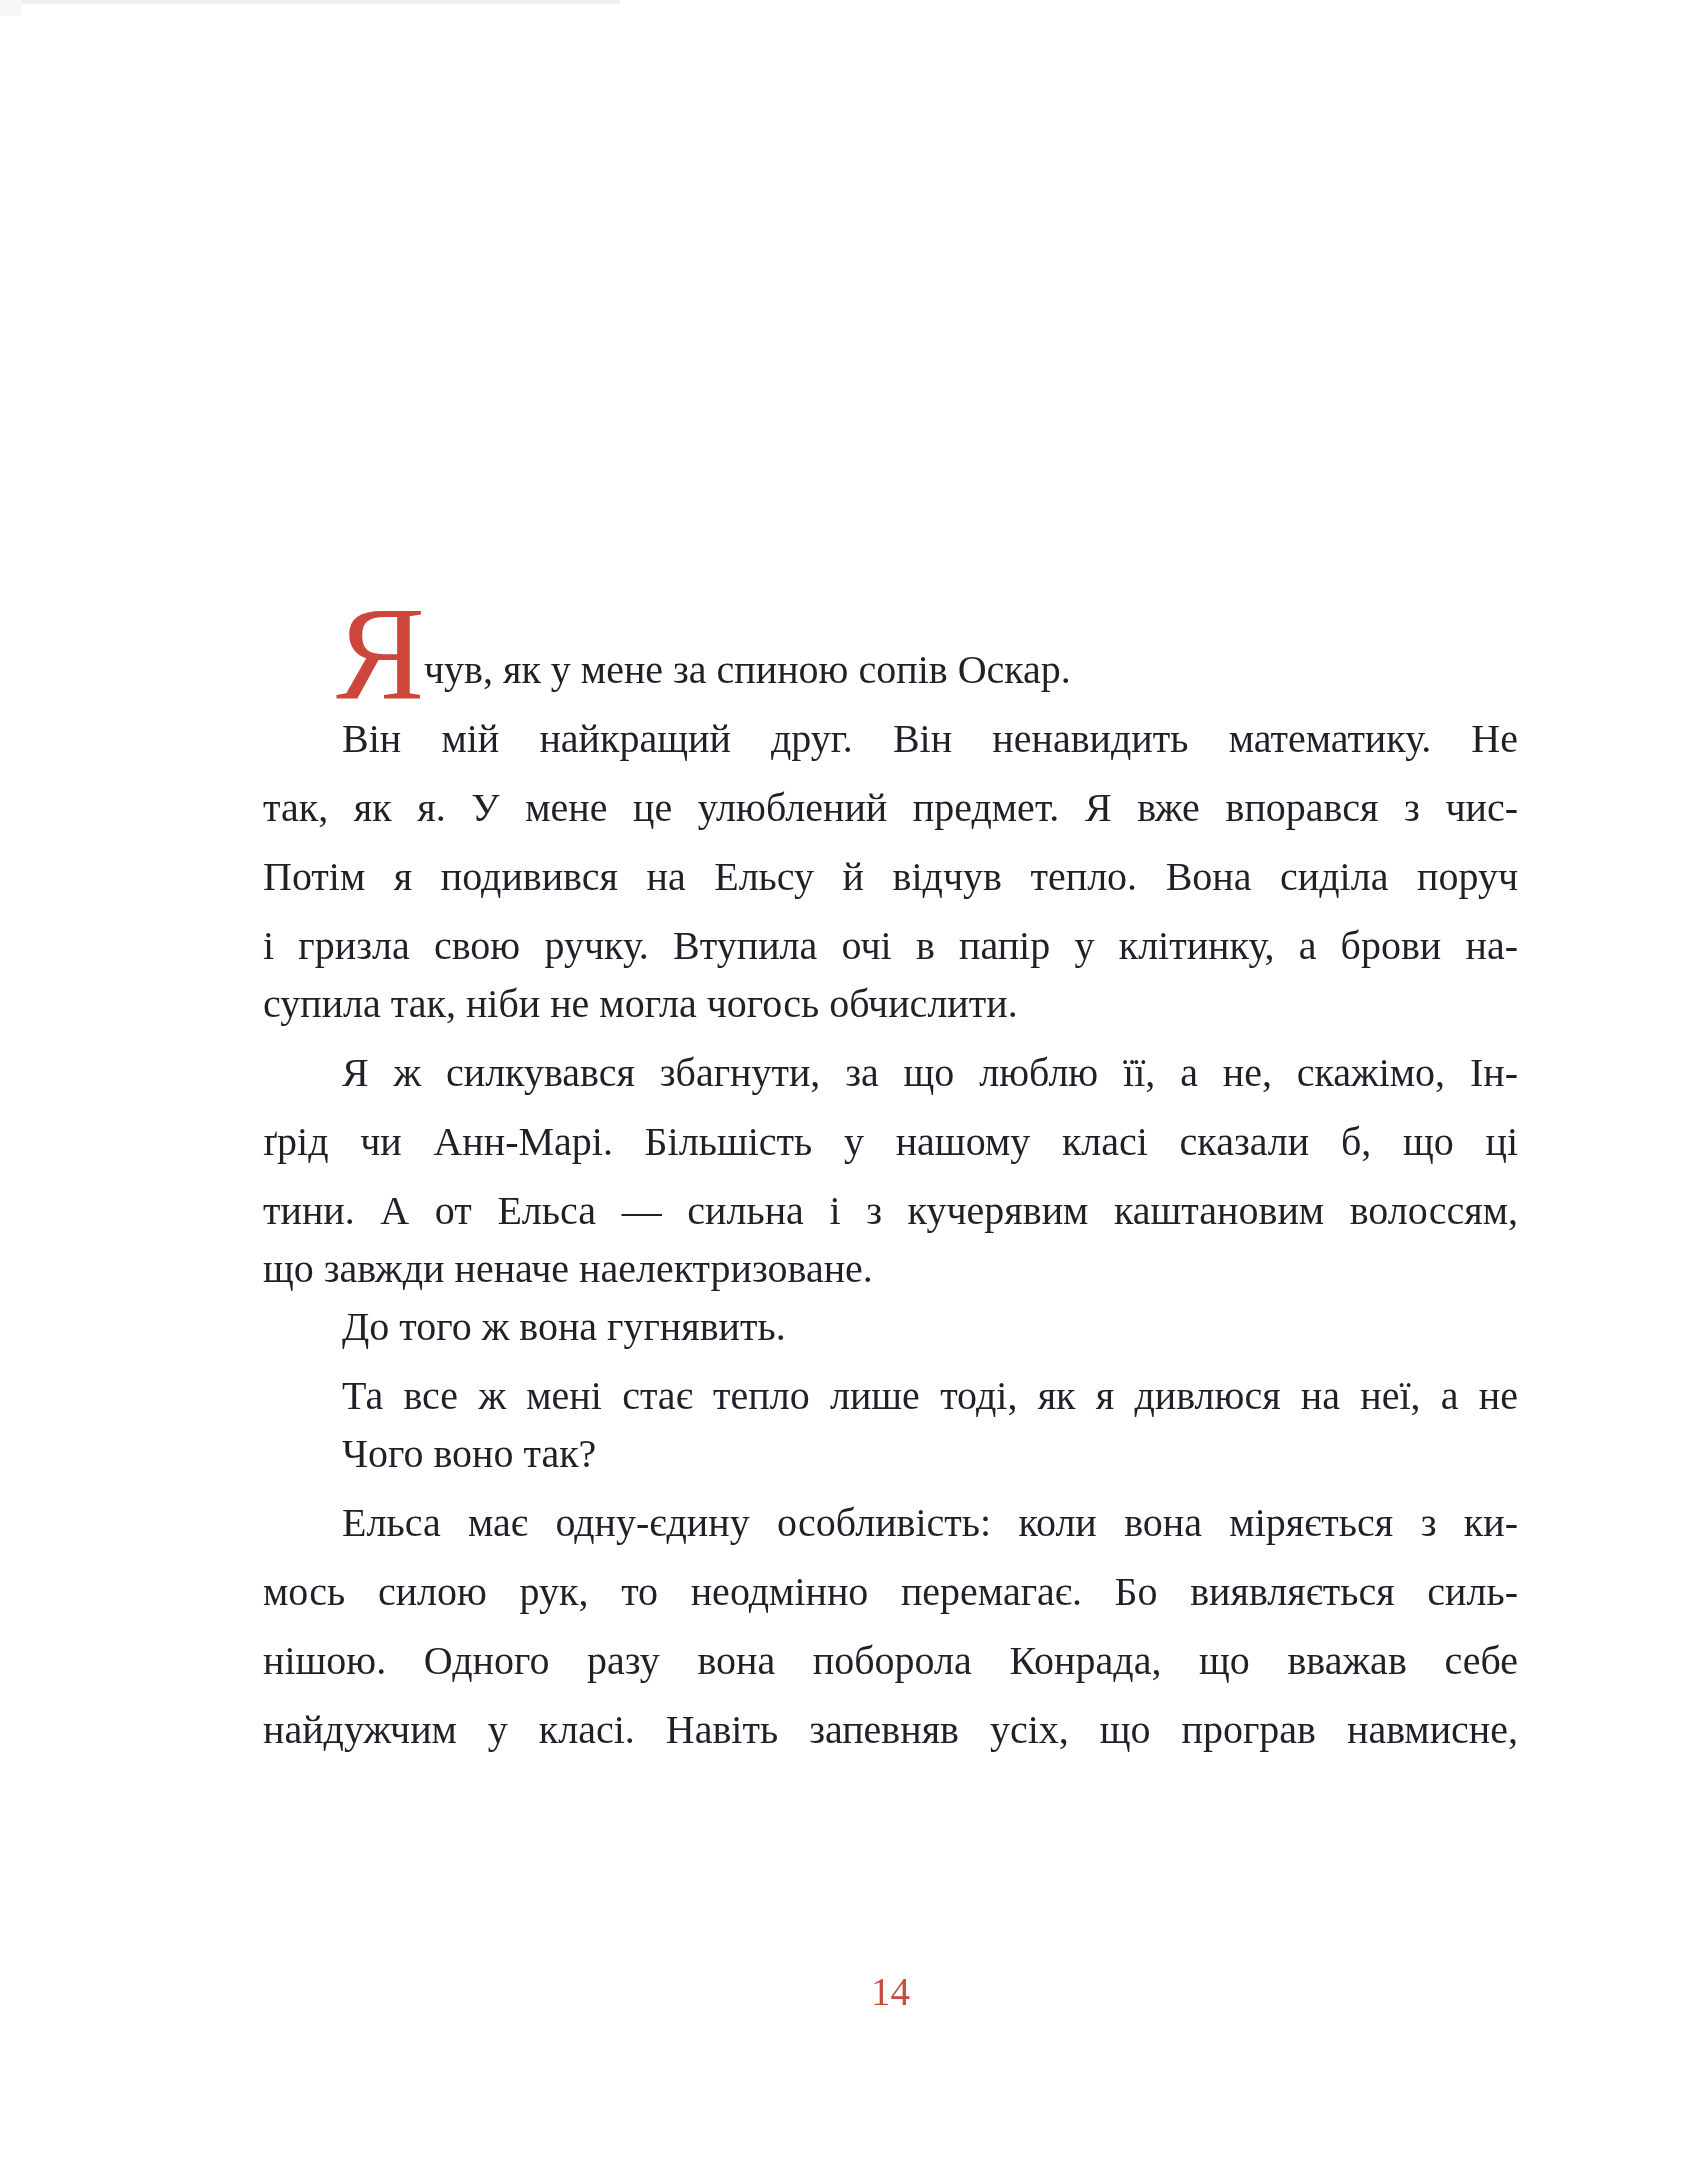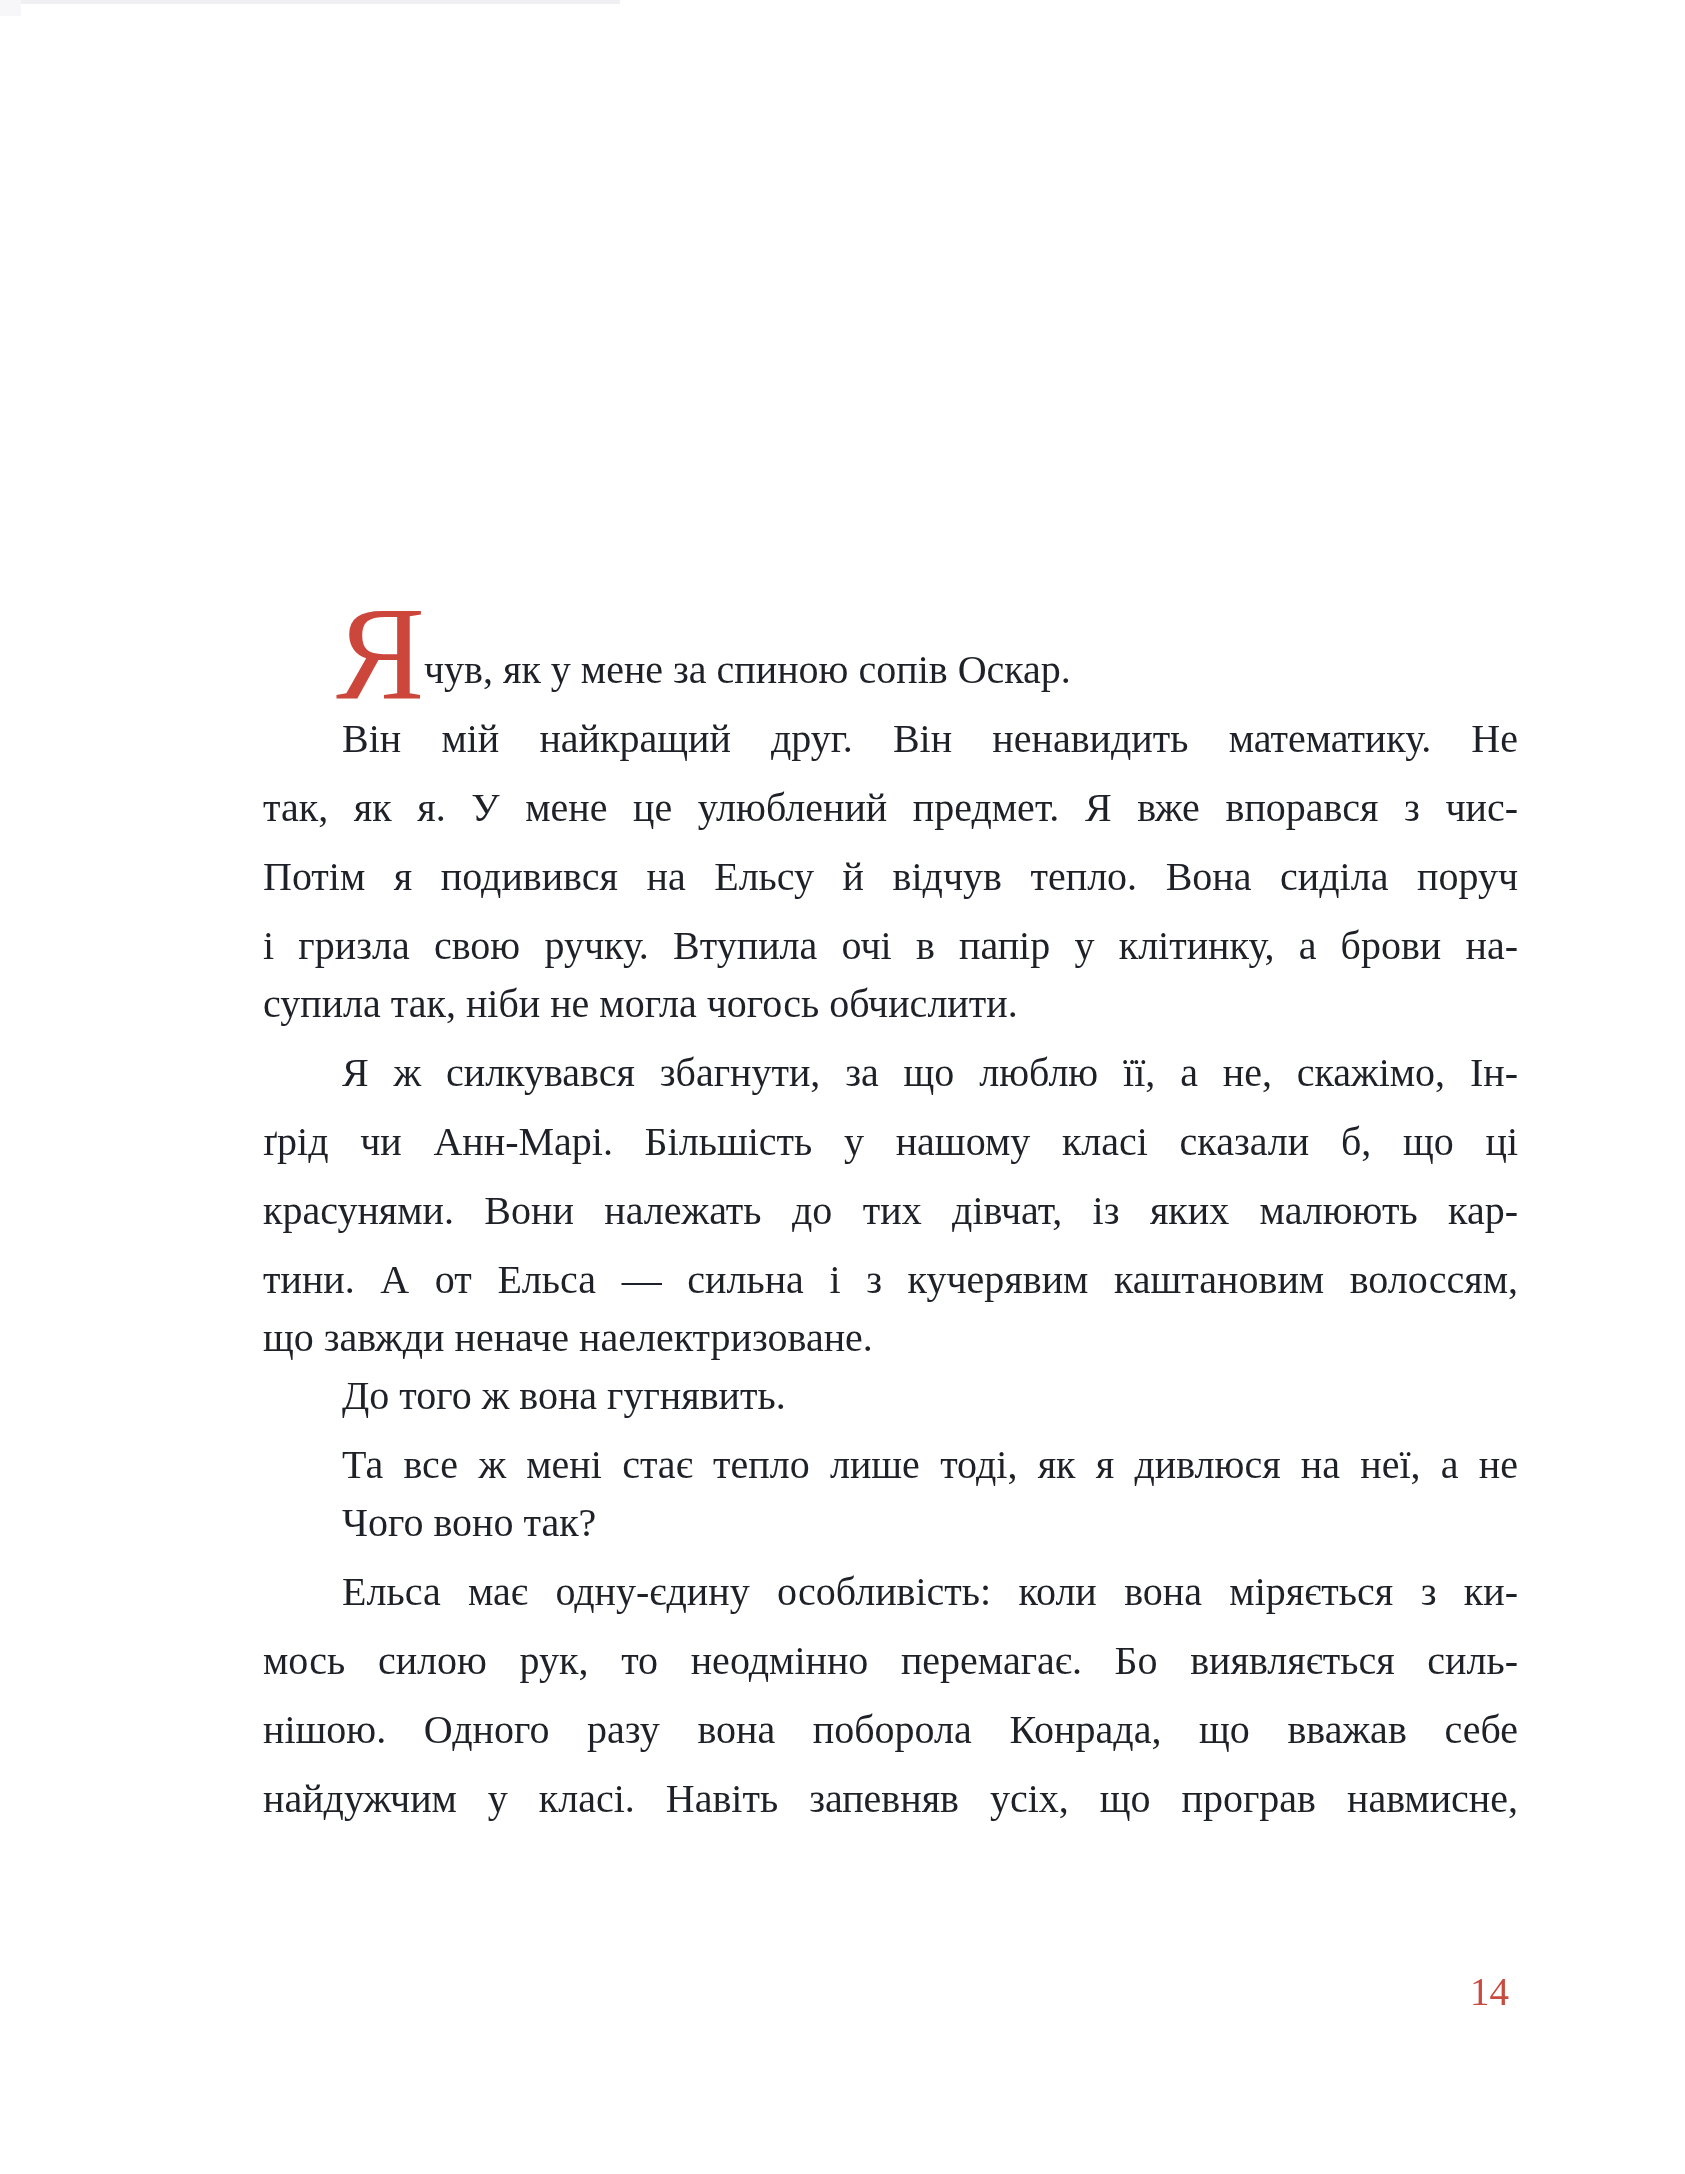--- a/index.html
+++ b/index.html
@@ -59,24 +59,24 @@
     position: absolute;
     left: 73px;
     top: -54px;
     font-size: 133px;
     line-height: 133px;
     color: #cd463b;
     font-family: "Liberation Serif", "DejaVu Serif", serif;
   }
   .page-number {
     position: absolute;
-    left: 254px;
+    left: 263px;
     top: 1965px;
     width: 1255px;
-    text-align: right;
+    text-align: center;
     font-size: 39px;
     line-height: 53px;
     color: #c84b40;
     font-family: "Liberation Serif", "DejaVu Serif", serif;
   }
 </style>
 </head>
 <body>
 
 <div class="page">
@@ -95,21 +95,20 @@
       <div class="line jst ind">Він мій найкращий друг. Він ненавидить математику. Не</div>
       <div class="line jst">так, як я. У мене це улюблений предмет. Я вже впорався з чис-</div>
       <div class="line jst">Потім я подивився на Ельсу й відчув тепло. Вона сиділа поруч</div>
       <div class="line jst">і гризла свою ручку. Втупила очі в папір у клітинку, а брови на-</div>
       <div class="line">супила так, ніби не могла чогось обчислити.</div>
     </div>
 
     <div>
       <div class="line jst ind">Я ж силкувався збагнути, за що люблю її, а не, скажімо, Ін-</div>
       <div class="line jst">ґрід чи Анн-Марі. Більшість у нашому класі сказали б, що ці</div>
-      <div class="line jst">красунями. Вони належать до тих дівчат, із яких малюють кар-</div>
       <div class="line jst">тини. А от Ельса — сильна і з кучерявим каштановим волоссям,</div>
       <div class="line">що завжди неначе наелектризоване.</div>
     </div>
 
     <div>
       <div class="line ind">До того ж вона гугнявить.</div>
     </div>
 
     <div>
       <div class="line jst ind">Та все ж мені стає тепло лише тоді, як я дивлюся на неї, а не</div>

